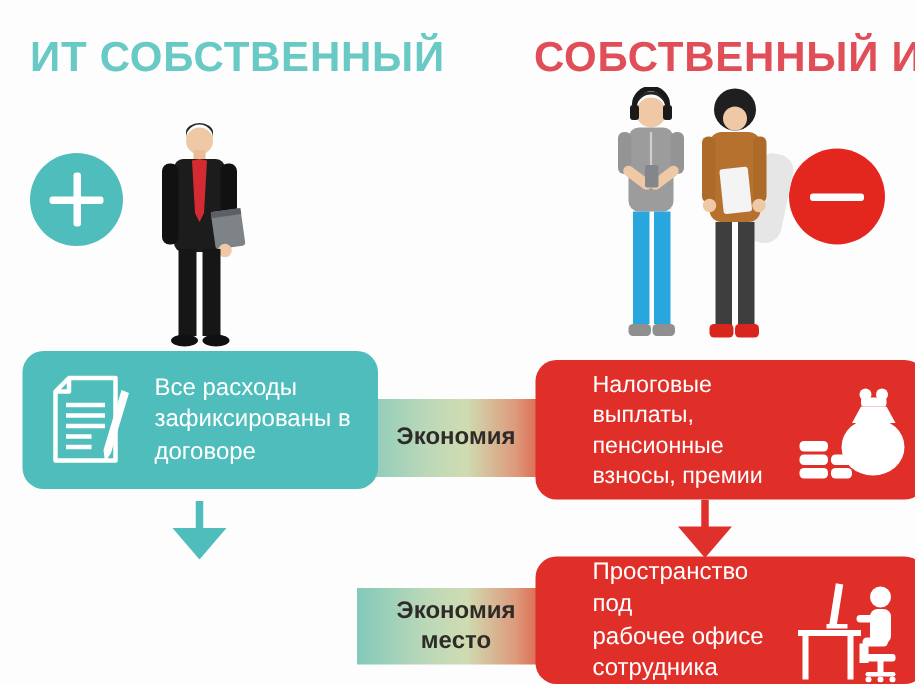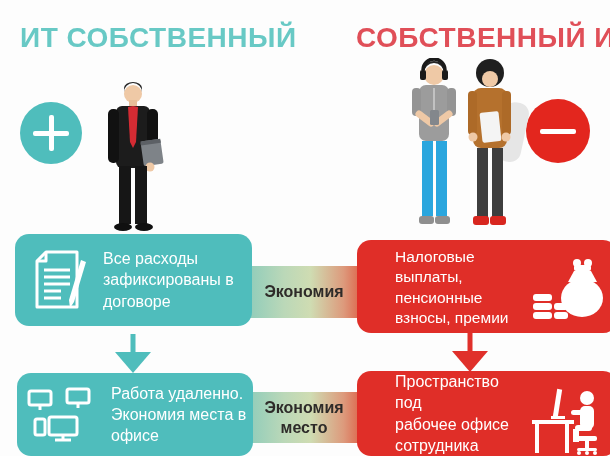--- a/index.html
+++ b/index.html
@@ -163,37 +163,20 @@
 
   <svg class="arrow arrow-teal" width="40" height="39" viewBox="0 0 40 39">
     <rect x="17.5" y="0" width="5" height="19" fill="#4fbdbc"></rect>
     <polygon points="2,18 38,18 20,39" fill="#4fbdbc"></polygon>
   </svg>
   <svg class="arrow arrow-red" width="40" height="39" viewBox="0 0 40 39">
     <rect x="17.5" y="0" width="5" height="19" fill="#e0302b"></rect>
     <polygon points="2,18 38,18 20,39" fill="#e0302b"></polygon>
   </svg>
 
-  <div class="card card-teal card-2l">
-    <svg class="card-icon" style="margin-left:8px;" width="76" height="60" viewBox="0 0 76 60">
-      <g fill="none" stroke="#fff" stroke-width="3" stroke-linejoin="round">
-        <rect x="4" y="6" width="22" height="14" rx="2"></rect>
-        <line x1="15" y1="20" x2="15" y2="25"></line>
-        <rect x="42" y="4" width="22" height="14" rx="2"></rect>
-        <line x1="53" y1="18" x2="53" y2="23"></line>
-        <rect x="24" y="32" width="28" height="18" rx="2"></rect>
-        <line x1="38" y1="50" x2="38" y2="55"></line>
-        <line x1="30" y1="55" x2="46" y2="55"></line>
-        <rect x="10" y="34" width="10" height="16" rx="2"></rect>
-      </g>
-    </svg>
-    <div class="card-text">Работа удаленно.
-Экономия места в
-офисе</div>
-  </div>
 
   <div class="card card-red card-2r">
     <div class="card-text">Пространство под
 рабочее офисе
 сотрудника</div>
     <svg class="card-icon" style="margin-right:10px;margin-top:10px;" width="80" height="72" viewBox="0 0 80 72">
       <g fill="#fff">
         <rect x="28" y="6" width="5" height="28" transform="rotate(9 30 20)"></rect>
         <rect x="24" y="33" width="14" height="3"></rect>
         <rect x="5" y="37" width="42" height="4"></rect>

